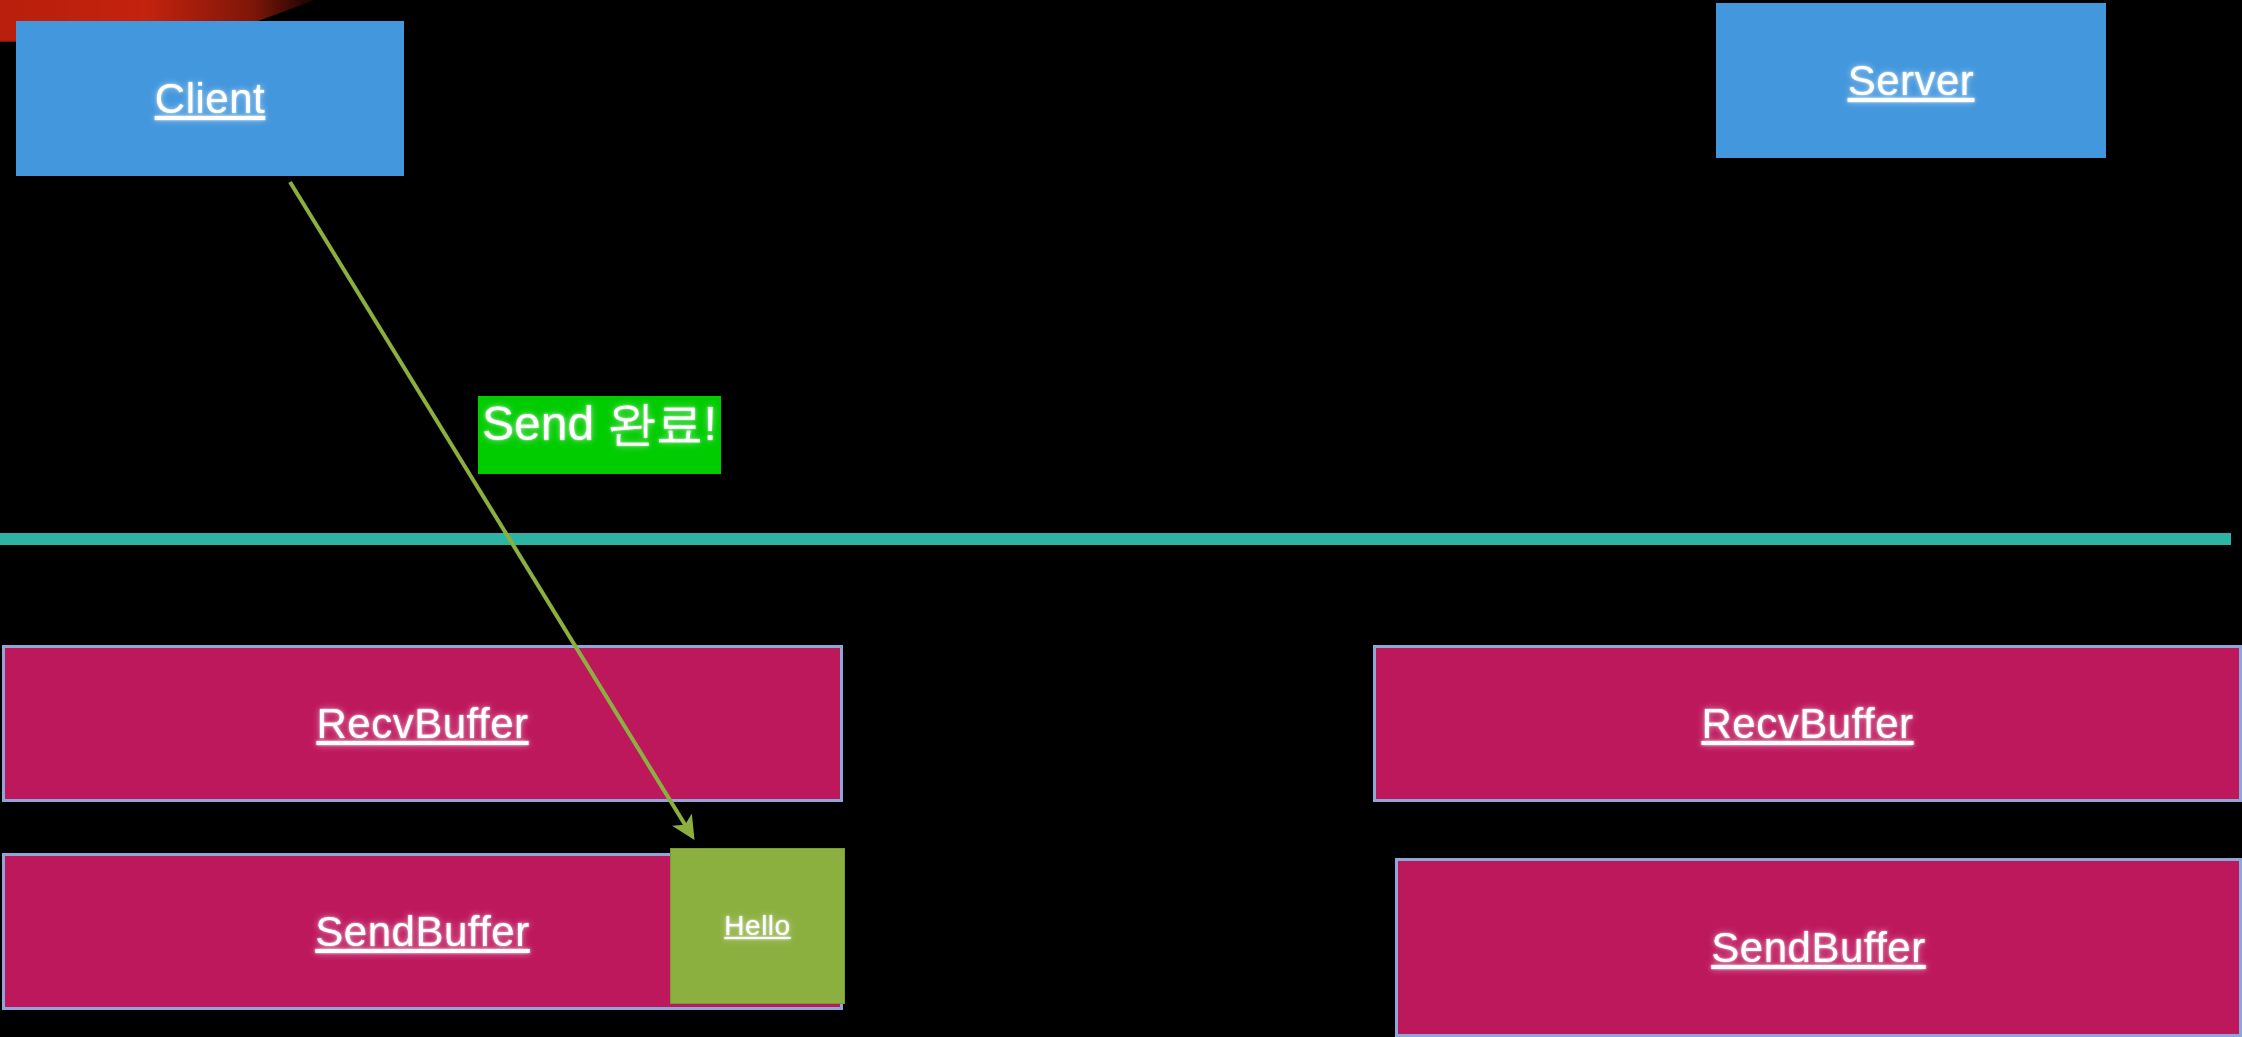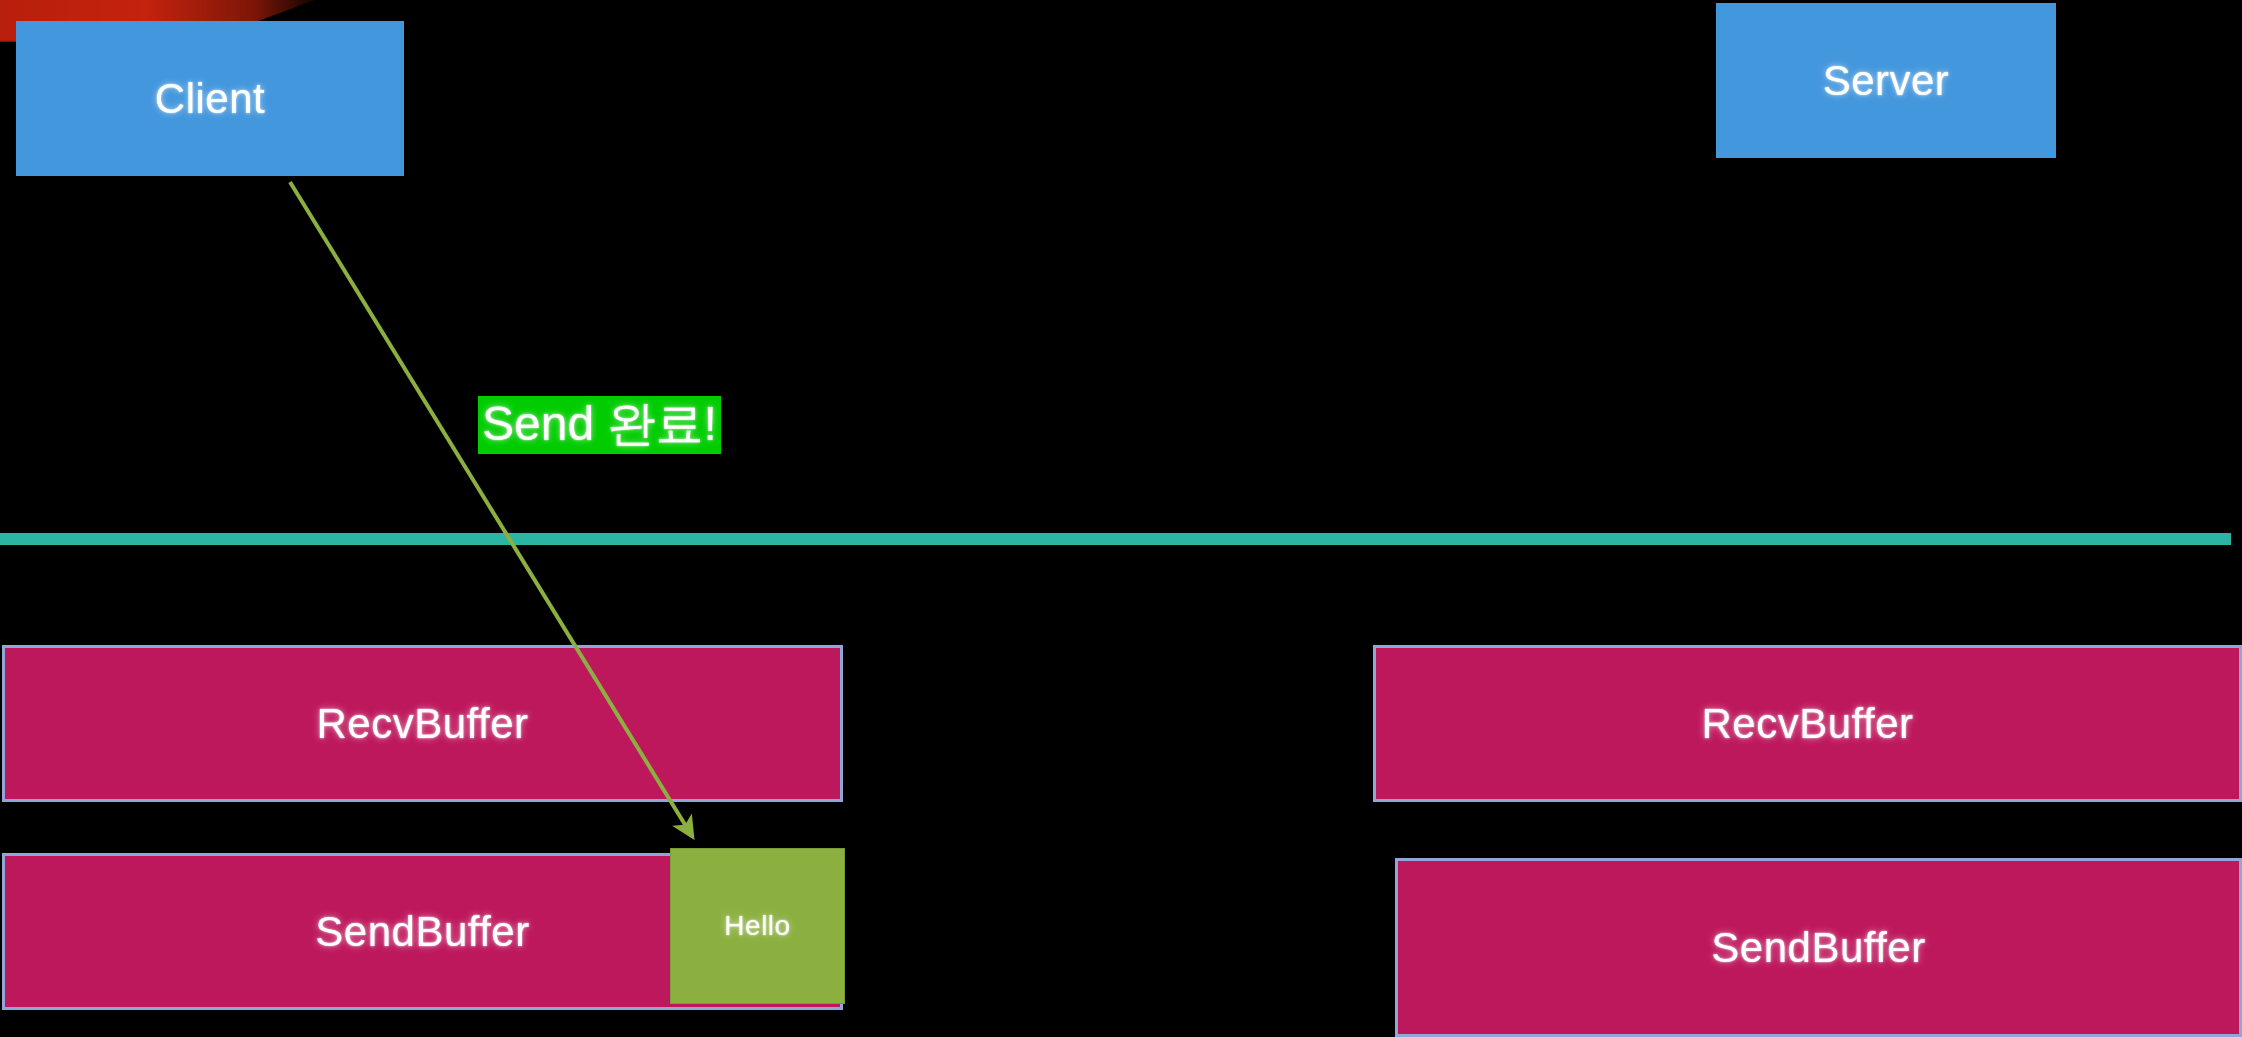--- a/index.html
+++ b/index.html
@@ -35,20 +35,21 @@
   .node {
     position: absolute;
     box-sizing: border-box;
     display: flex;
     align-items: center;
     justify-content: center;
     color: #ffffff;
     text-shadow: 0 0 7px rgba(255,255,255,0.55), 0 0 2px rgba(255,255,255,0.9);
     letter-spacing: 0.5px;
     white-space: nowrap;
+    text-decoration: underline;
   }
 
   .node-endpoint {
     background: #4397dd;
     font-size: 42px;
   }
 
   .node-buffer {
     background: #be185d;
     border: 3px solid #8fa7d6;
@@ -57,21 +58,21 @@
 
   .node-packet {
     background: #8cb040;
     border: 1px solid #7a9b38;
     font-size: 28px;
     z-index: 6;
   }
 
   
   #client-box      { left: 16px;   top: 21px;   width: 388px; height: 155px; }
-  #server-box      { left: 1716px; top: 3px;    width: 340px; height: 155px; }
+  #server-box      { left: 1716px; top: 3px;    width: 390px; height: 155px; }
 
   #client-recv-buffer { left: 2px;    top: 645px;  width: 841px;  height: 157px; }
   #client-send-buffer { left: 2px;    top: 853px;  width: 841px;  height: 157px; }
   #server-recv-buffer { left: 1373px; top: 645px;  width: 869px;  height: 157px; }
   #server-send-buffer { left: 1395px; top: 858px;  width: 847px;  height: 179px; }
 
   #packet-hello    { left: 670px;  top: 848px;  width: 175px; height: 156px; }
 
   
   .divider-line {
@@ -81,21 +82,21 @@
     width: 2231px;
     height: 12px;
     background: #2cb5a5;
   }
 
   
   .caption-highlight {
     position: absolute;
     left: 478px;
     top: 396px;
-    padding: 2px 4px 4px 4px;
+    padding: 2px 4px 24px 4px;
     background: #00cc00;
     color: #ffffff;
     font-size: 48px;
     line-height: 52px;
     white-space: nowrap;
     text-shadow: 0 0 7px rgba(255,255,255,0.55), 0 0 2px rgba(255,255,255,0.85);
     z-index: 7;
   }
 
   

